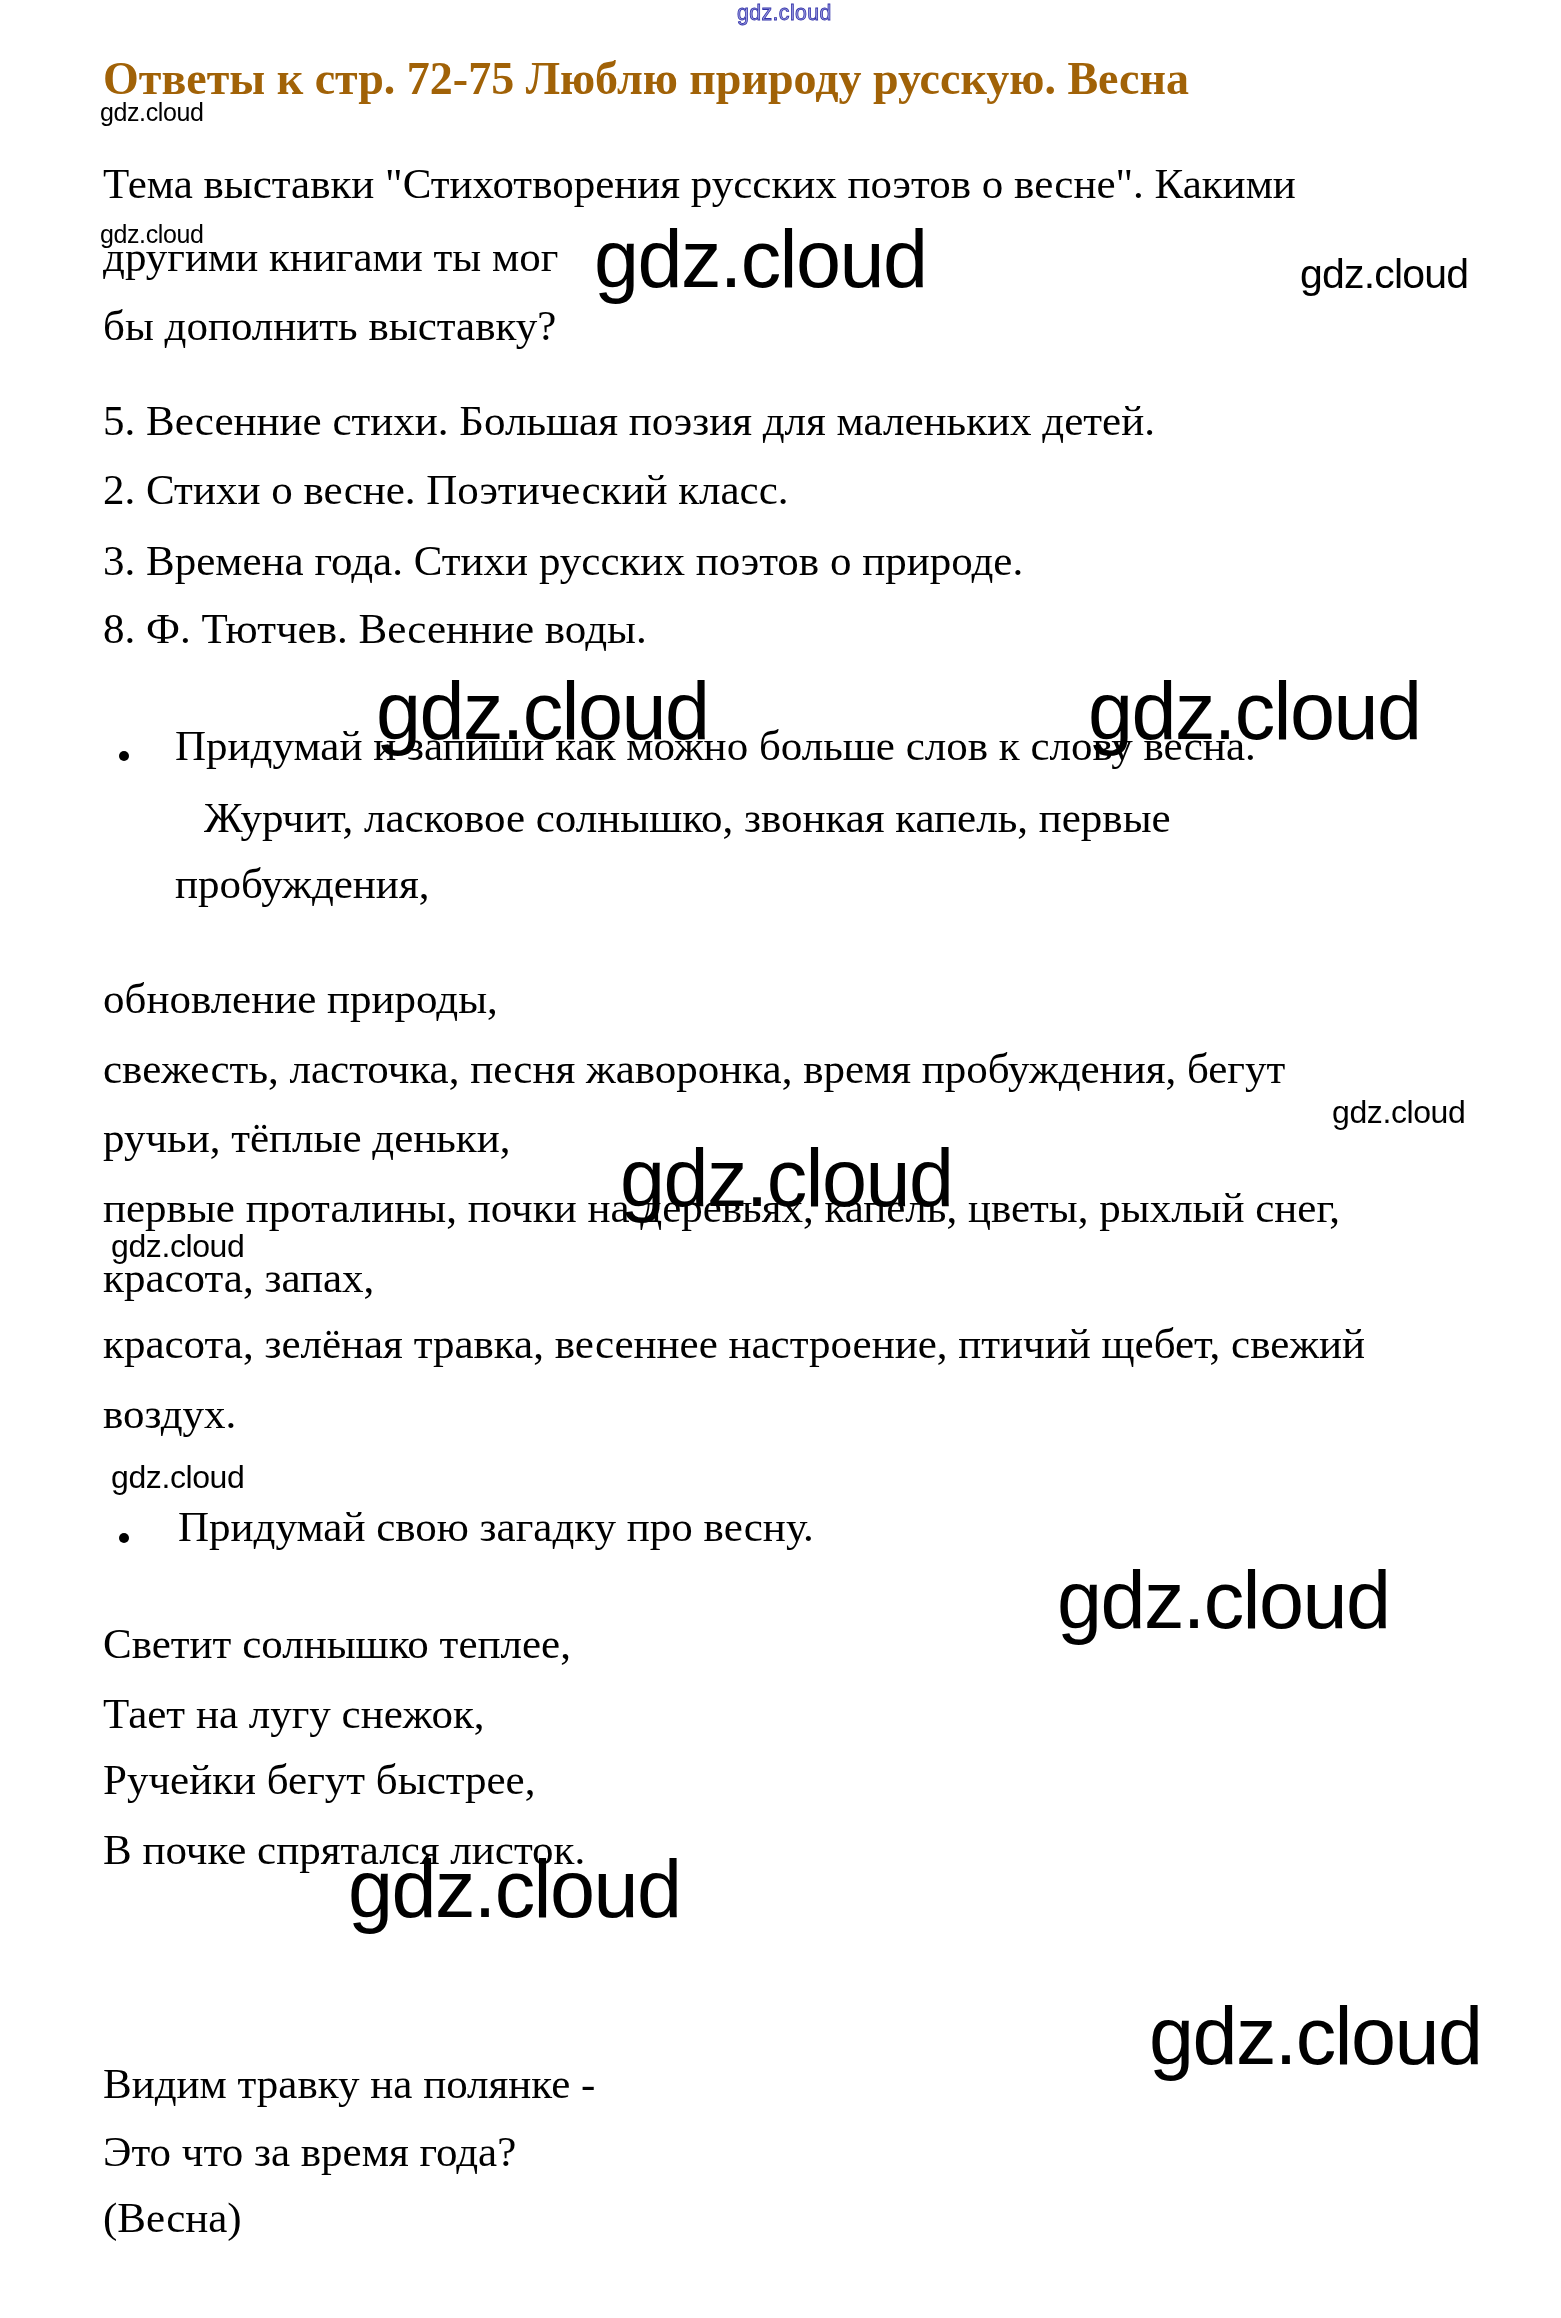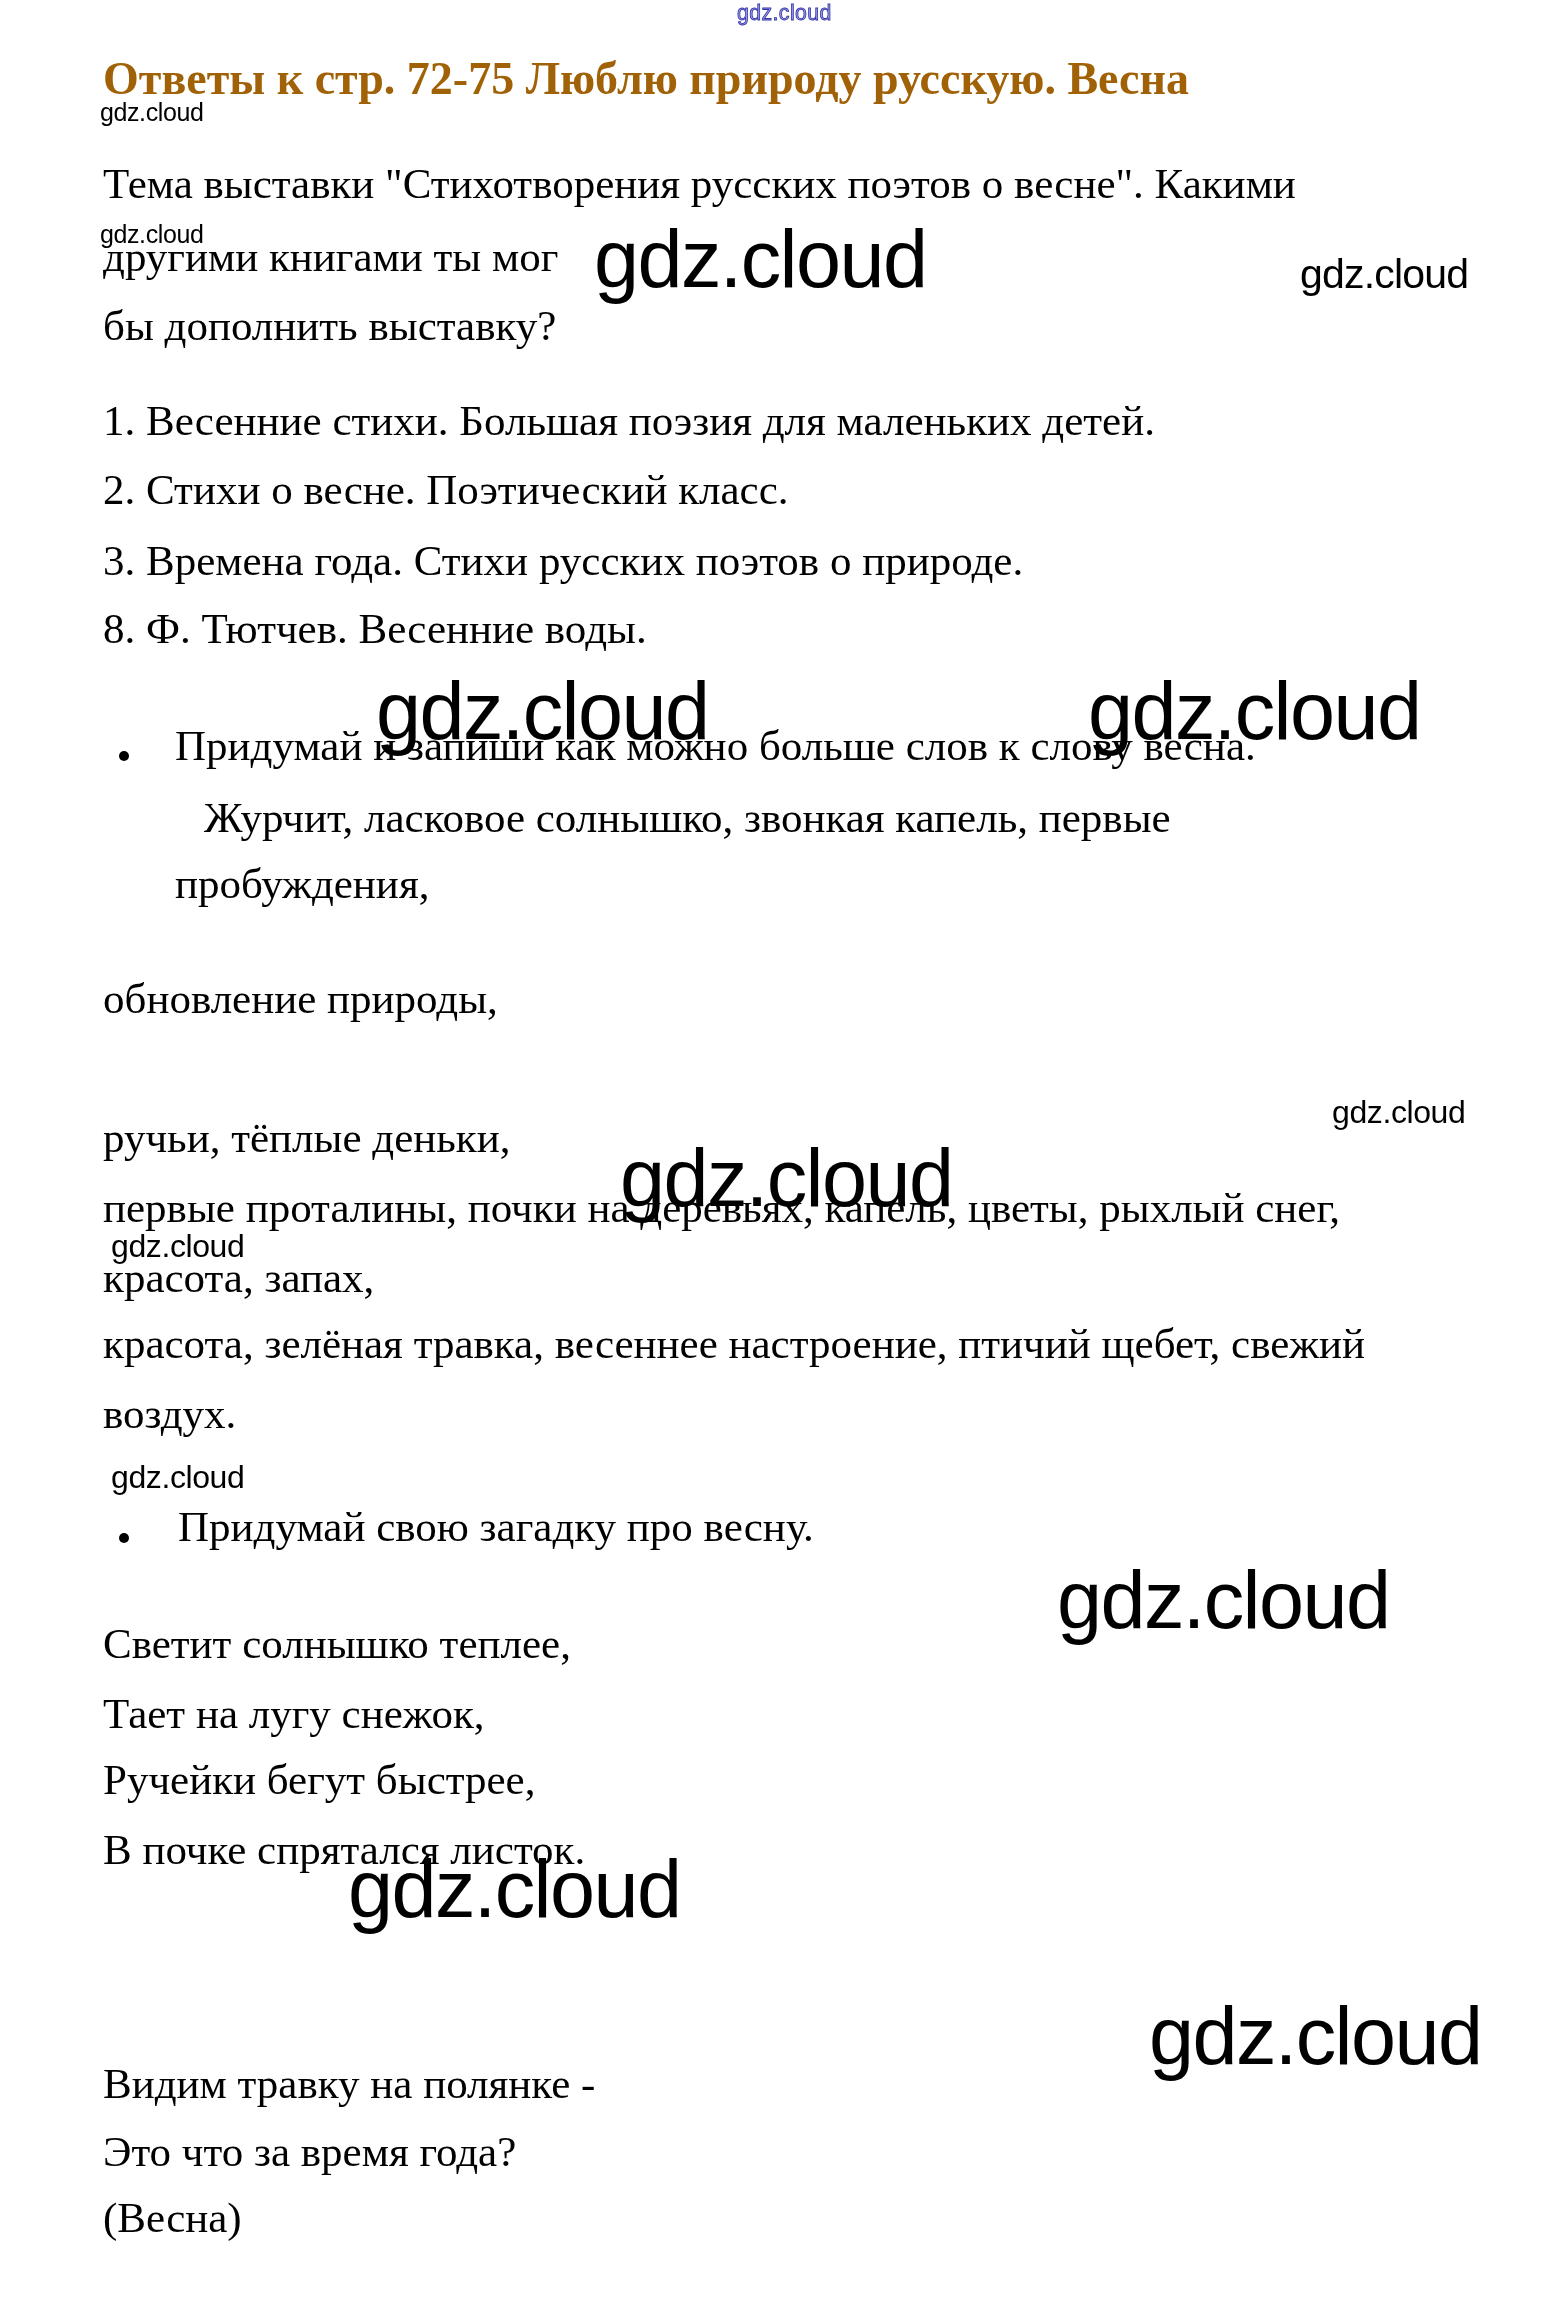--- a/index.html
+++ b/index.html
@@ -26,34 +26,35 @@
   <h1 class="hdr" style="left:103px;top:51px">Ответы к стр. 72-75 Люблю природу русскую. Весна</h1>
   <div class="wm wm-xs" style="left:100px;top:100px">gdz.cloud</div>
 
   <div class="line" style="left:103px;top:157px">Тема выставки "Стихотворения русских поэтов о весне". Какими</div>
   <div class="wm wm-xs" style="left:100px;top:222px">gdz.cloud</div>
   <div class="line" style="left:103px;top:230px">другими книгами ты мог</div>
   <div class="wm wm-xl" style="left:594px;top:219px">gdz.cloud</div>
   <div class="wm wm-md" style="left:1300px;top:254px">gdz.cloud</div>
   <div class="line" style="left:103px;top:299px">бы дополнить выставку?</div>
 
-  <div class="line" style="left:103px;top:394px">1. Весенние стихи. Большая поэзия для маленьких детей.</div>
+  <div class="line" style="left:103px;top:394px">5. Весенние стихи. Большая поэзия для маленьких детей.</div>
   <div class="line" style="left:103px;top:463px">2. Стихи о весне. Поэтический класс.</div>
   <div class="line" style="left:103px;top:534px">3. Времена года. Стихи русских поэтов о природе.</div>
   <div class="line" style="left:103px;top:602px">8. Ф. Тютчев. Весенние воды.</div>
 
   <div class="wm wm-xl" style="left:376px;top:671px">gdz.cloud</div>
   <div class="wm wm-xl" style="left:1088px;top:671px">gdz.cloud</div>
 
   <span class="dot" style="left:119px;top:751px"></span>
   <div class="line" style="left:175px;top:719px">Придумай и запиши как можно больше слов к слову весна.</div>
 
   <div class="line" style="left:204px;top:791px">Журчит, ласковое солнышко, звонкая капель, первые</div>
   <div class="line" style="left:175px;top:857px">пробуждения,</div>
   <div class="line" style="left:103px;top:972px">обновление природы,</div>
+  <div class="line" style="left:103px;top:1042px">свежесть, ласточка, песня жаворонка, время пробуждения, бегут</div>
   <div class="wm wm-sm" style="left:1332px;top:1096px">gdz.cloud</div>
   <div class="line" style="left:103px;top:1111px">ручьи, тёплые деньки,</div>
   <div class="wm wm-xl" style="left:620px;top:1138px">gdz.cloud</div>
   <div class="line" style="left:103px;top:1181px">первые проталины, почки на деревьях, капель, цветы, рыхлый снег,</div>
   <div class="wm wm-sm" style="left:111px;top:1230px">gdz.cloud</div>
   <div class="line" style="left:103px;top:1251px">красота, запах,</div>
   <div class="line" style="left:103px;top:1317px">красота, зелёная травка, весеннее настроение, птичий щебет, свежий</div>
   <div class="line" style="left:103px;top:1387px">воздух.</div>
 
   <div class="wm wm-sm" style="left:111px;top:1461px">gdz.cloud</div>

